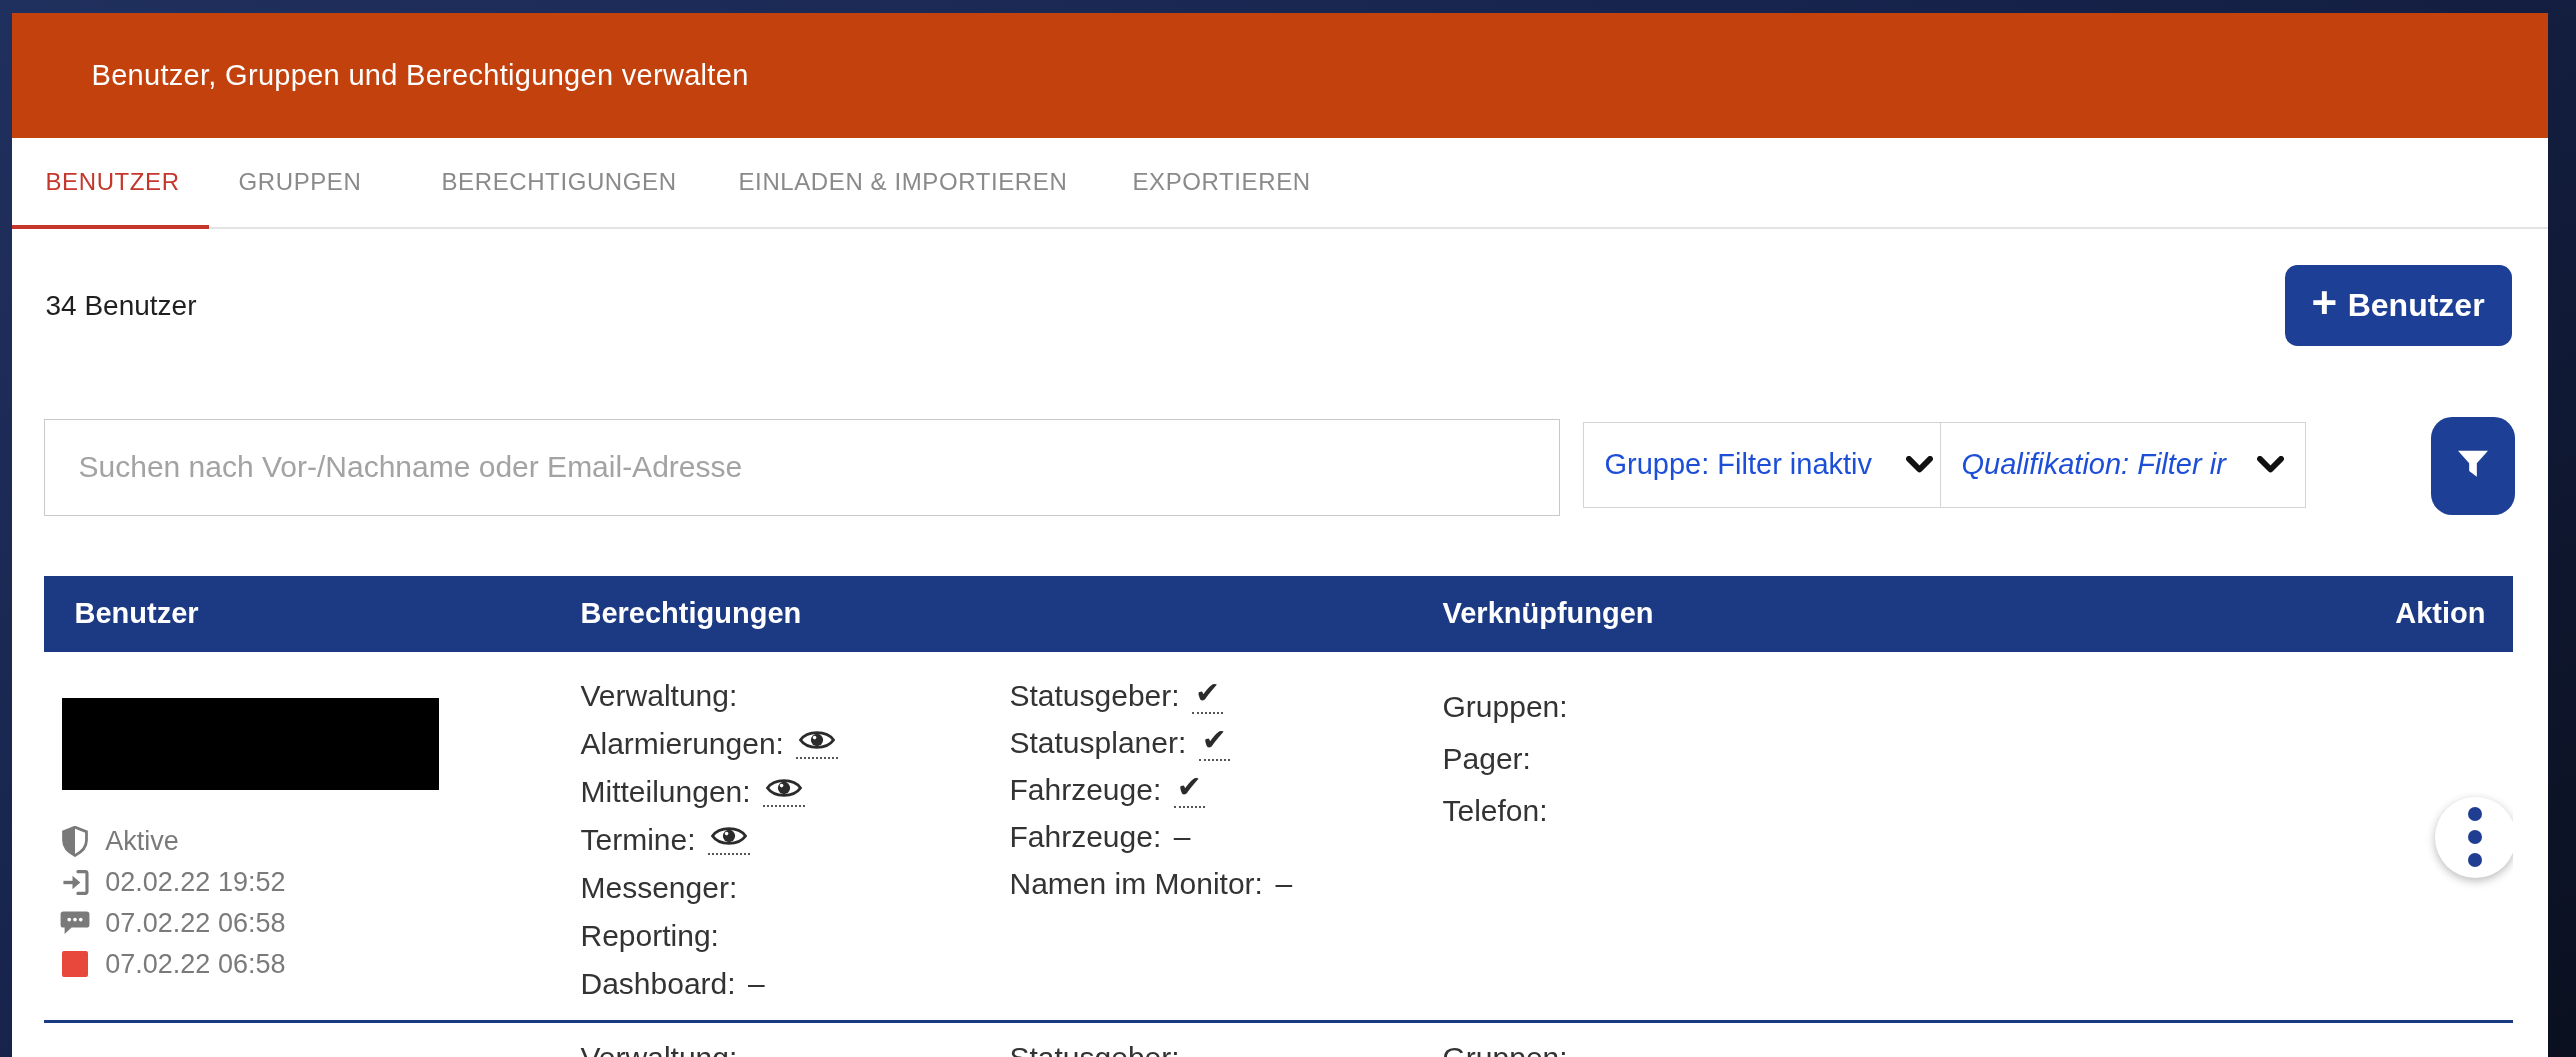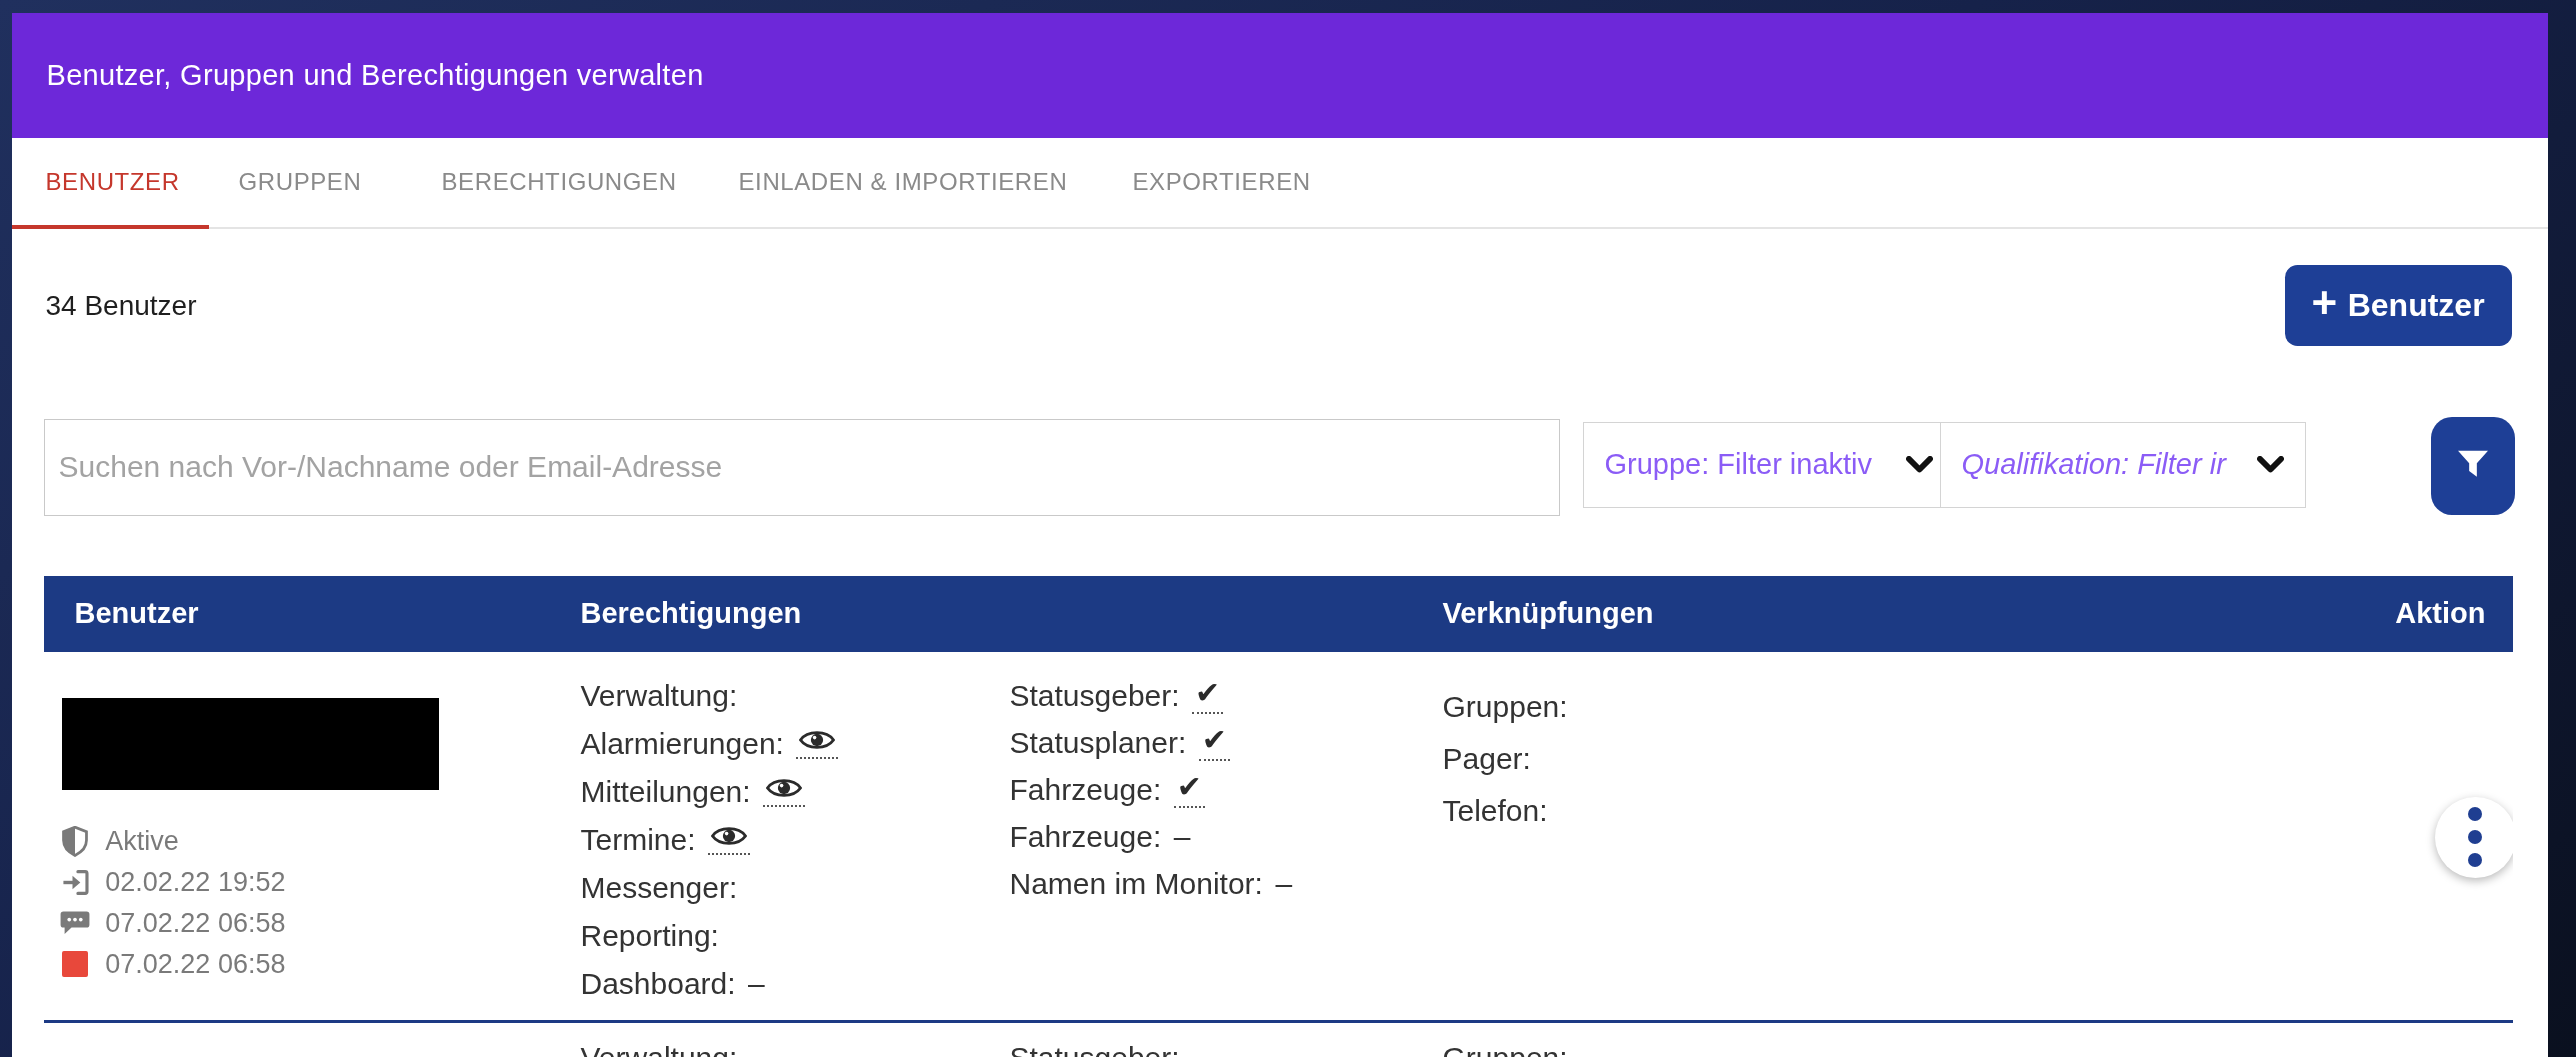--- a/index.html
+++ b/index.html
@@ -1,21 +1,21 @@
 <!DOCTYPE html>
 <html><head>
 <meta charset="utf-8">
 <style>
   html,body{margin:0;padding:0;width:2576px;height:1058px;overflow:hidden;
     font-family:"Liberation Sans","DejaVu Sans",sans-serif;
     background:linear-gradient(150deg,#20305e 0%,#16224a 45%,#0a101f 100%);}
   .frame{position:absolute;left:11.5px;top:12.5px;width:2536px;height:1045px;background:#fff;}
 
   
-  .app-header{height:125px;background:#6d28d9;display:flex;align-items:center;}
+  .app-header{height:125px;background:#c2410c;display:flex;align-items:center;padding-left:45px;}
   .app-title{color:#fff;font-size:29px;letter-spacing:0.3px;margin-left:35px;}
 
   
   .tabs{position:relative;height:89px;background:#fff;border-bottom:2.9px solid #e4e4e4;}
   .tab{position:absolute;top:0;height:89px;display:flex;align-items:center;
        font-size:24px;letter-spacing:0.6px;color:#8a8a8a;cursor:pointer;white-space:nowrap;}
   .tab:nth-child(1){left:34px;color:#c5372c;}
   .tab:nth-child(2){left:227px;}
   .tab:nth-child(3){left:430px;}
   .tab:nth-child(4){left:727px;}
@@ -24,29 +24,29 @@
 
   
   .content{position:relative;height:828px;background:#fff;}
   .count{position:absolute;left:34px;top:61px;font-size:28px;color:#1f1f1f;}
   .add-btn{position:absolute;left:2273px;top:36px;width:227px;height:81px;border-radius:12.5px;
     background:#1e3f96;color:#fff;display:flex;align-items:center;justify-content:center;gap:10.6px;cursor:pointer;}
   .add-btn .plus{font-size:44px;font-weight:700;line-height:1;margin-top:-3.8px;}
   .add-btn .lbl{font-size:32px;font-weight:700;}
 
   .search{position:absolute;left:32px;top:190px;width:1516px;height:97px;box-sizing:border-box;
-    border:1.9px solid #c9c9c9;font-size:30px;color:#333;padding:0 14px;outline:none;
+    border:1.9px solid #c9c9c9;font-size:30px;color:#333;padding:0 34px;outline:none;
     font-family:"Liberation Sans","DejaVu Sans",sans-serif;}
   .search::placeholder{color:#a3a3a3;}
 
   .dd{position:absolute;top:193px;height:86px;box-sizing:border-box;border:1.9px solid #d4d4d4;background:#fff;
     display:flex;align-items:center;padding:0 21px;gap:15.4px;cursor:pointer;}
   .dd-1{left:1571px;width:372px;}
   .dd-2{left:1928px;width:366px;font-style:italic;}
-  .dd-label{font-size:29px;color:#8b5cf6;white-space:nowrap;overflow:hidden;flex:1;}
+  .dd-label{font-size:29px;color:#1d4ed8;white-space:nowrap;overflow:hidden;flex:1;}
   .chev{flex:none;display:flex;}
 
   .filter-btn{position:absolute;left:2419px;top:188px;width:84px;height:98px;border-radius:21px;
     background:#1e3f96;display:flex;align-items:center;justify-content:center;cursor:pointer;}
 
   
   .table{position:absolute;left:32px;top:347px;width:2469px;height:481px;overflow:hidden;}
   .thead{position:relative;height:76px;background:#1c3a84;}
   .th{position:absolute;top:0;height:76px;display:flex;align-items:center;color:#fff;font-size:29px;font-weight:700;}
   .th-benutzer{left:31px;}.th-berechtigungen{left:537px;}.th-verknuepfungen{left:1399px;}

